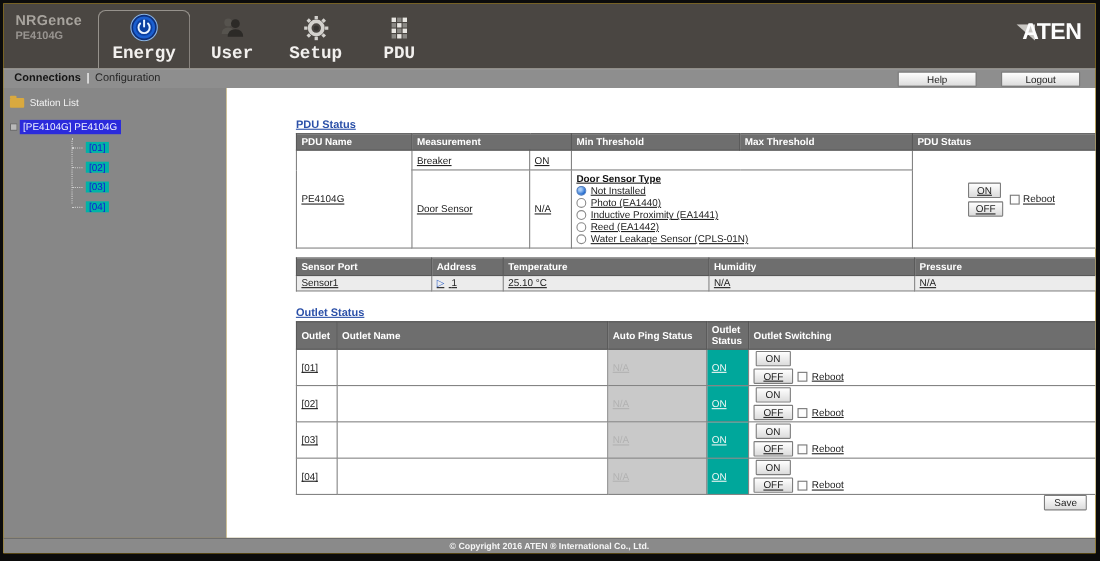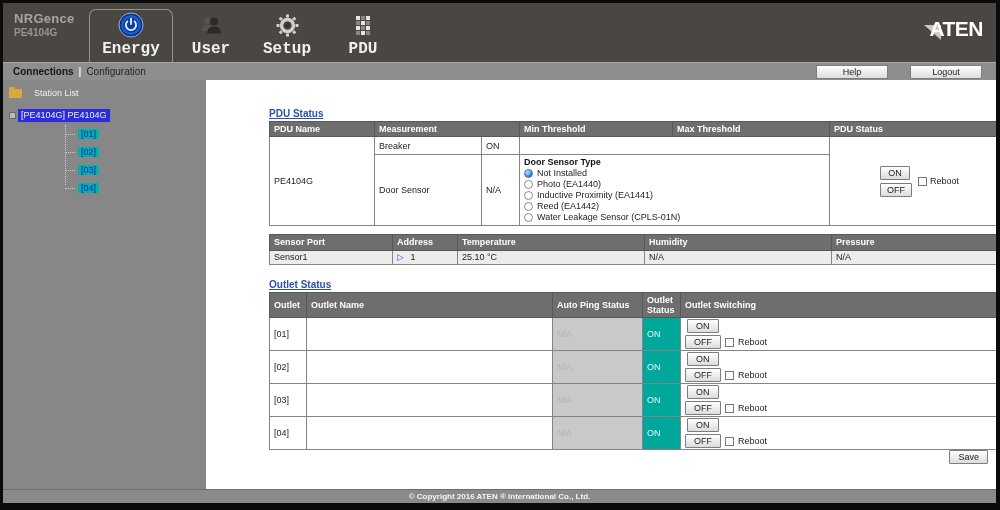--- a/index.html
+++ b/index.html
@@ -11,57 +11,57 @@
   
   .hdr { position:relative; height:59px; background:#4a4642; flex:none; }
   .logo-block { position:absolute; left:11px; top:9px; line-height:1.15; }
   .brand { color:#a8a49e; font-size:13px; font-weight:bold; letter-spacing:0.3px; }
   .model { color:#989490; font-size:10px; font-weight:bold; }
   .tabs { position:absolute; left:86px; top:6px; height:53px; display:flex; align-items:stretch; }
   .tab { width:76px; display:flex; flex-direction:column; align-items:center; justify-content:flex-end; padding-bottom:4px; gap:2px; cursor:pointer; }
   .tab.active { width:84px; border:1px solid #96928c; border-bottom:none; border-radius:7px 7px 0 0; }
   .tab-label { color:#f2f0ee; font-size:16px; font-weight:bold;font-family:Liberation Mono, monospace; }
   .tab-icon { height:26px; display:flex; align-items:center; justify-content:center; }
-  .aten-logo { position:absolute; right:13px; top:15px; display:flex; align-items:flex-end; }
+  .aten-logo { position:absolute; right:13px; top:15px; display:flex; align-items:center; }
   .aten-text { color:#fdfdfd; font-size:21px; font-weight:900; letter-spacing:-0.5px; line-height:22px; }
   .pdu-grid { display:grid; grid-template-columns:repeat(3,4px); grid-auto-rows:4px; gap:1px; }
   .pdu-grid span { display:block; }
 
   
   .menubar { height:18px; background:#8e8e8e; border-top:1px solid #a6a6a6; display:flex; align-items:center; padding:0 10px; flex:none; font-size:10px; }
   .mb-item { cursor:pointer; }
   .mb-conn { color:#161616; font-weight:bold; }
   .mb-sep { color:#efefef; font-weight:bold; margin:0 5px; }
   .mb-conf { color:#262626; }
   .mb-buttons { margin-left:auto; display:flex; gap:22px; margin-right:4px; }
   .btn { font-family:"Liberation Sans",sans-serif; font-size:9px; color:#1c1c1c; background:linear-gradient(#ffffff,#dcdcdc); border:1px solid #7d7d7d; border-radius:1px; padding:1px 8px; cursor:pointer; }
   .mb-buttons .btn { width:72px; padding:1px 0; text-align:center; }
 
   
   .content { flex:1 1 auto; display:flex; min-height:0; }
   .sidebar { width:203px; flex:none; background:#878787; padding:7px 0 0 6px; font-size:9px; }
-  .station-row { display:flex; align-items:center; gap:12px; color:#f2f2f2; }
+  .station-row { display:flex; align-items:center; gap:5px; color:#f2f2f2; }
   .folder-ico { position:relative; width:13px; height:9px; background:#d9a93f; border-radius:1px; margin-top:2px; }
   .folder-ico::before { content:''; position:absolute; top:-2px; left:0; width:6px; height:2px; background:#d9a93f; border-radius:1px 1px 0 0; }
   .tree { margin-top:11px; }
   .tree-root-row { display:flex; align-items:center; gap:2px; }
   .expander { width:7px; height:7px; background:#b9b9b9; border:1px solid #6a6a6a; flex:none; }
   .tree-root-label { background:#2b2bdb; color:#eef2ff; padding:0 3px; line-height:13px; cursor:pointer; }
   .tree-children { margin-left:56px; margin-top:3px; position:relative; }
   .tree-children::before { content:''; position:absolute; left:0; top:-3px; bottom:9px; border-left:1px dotted #cfcfcf; }
   .tree-child { position:relative; padding-left:13px; margin:6px 0; }
   .tree-child::before { content:''; position:absolute; left:0; top:6px; width:10px; border-top:1px dotted #cfcfcf; }
   .tree-child span { background:#00b3a6; color:#1717d2; padding:0 3px; line-height:12px; cursor:pointer; }
 
   .main { flex:1; background:#ffffff; padding:28px 0 0 22px; overflow:hidden; }
   .section-title { color:#2b50a8; font-size:10px; font-weight:bold; text-decoration:underline; margin-bottom:2px; }
   .sec { margin-bottom:0;padding-left:41px; }
   table { border-collapse:collapse; table-layout:fixed; width:760px; font-size:9px; }
   th { background:#6e6e6e; color:#ffffff; font-weight:bold; text-align:left; padding:2px 4px; border:1px solid #585858; line-height:1.15; }
-  td { border:1px solid #848484; padding:1px 4px; color:#222; background:#fff; }
+  td { border:1px solid #848484; padding:1px 4px; color:#222; background:#fff;text-decoration:underline; }
 
   
   .pdu-tbl th { height:15px; }
   .row-breaker td { height:18px; }
   .cell-door { vertical-align:top; padding:2px 4px; }
   .door-title { font-weight:bold; color:#111; margin-bottom:1px; }
   .radio-line { display:flex; align-items:center; gap:4px; margin:1px 0; color:#222; }
   .radio { width:9px; height:9px; border-radius:50%; border:1px solid #8a8a8a; background:#fff; flex:none; cursor:pointer; }
   .radio.sel { border-color:#5580c0; background:radial-gradient(circle at 35% 32%, #aacdf6 18%, #1c67ce 75%); }
   .cell-pdustatus { vertical-align:middle; }

